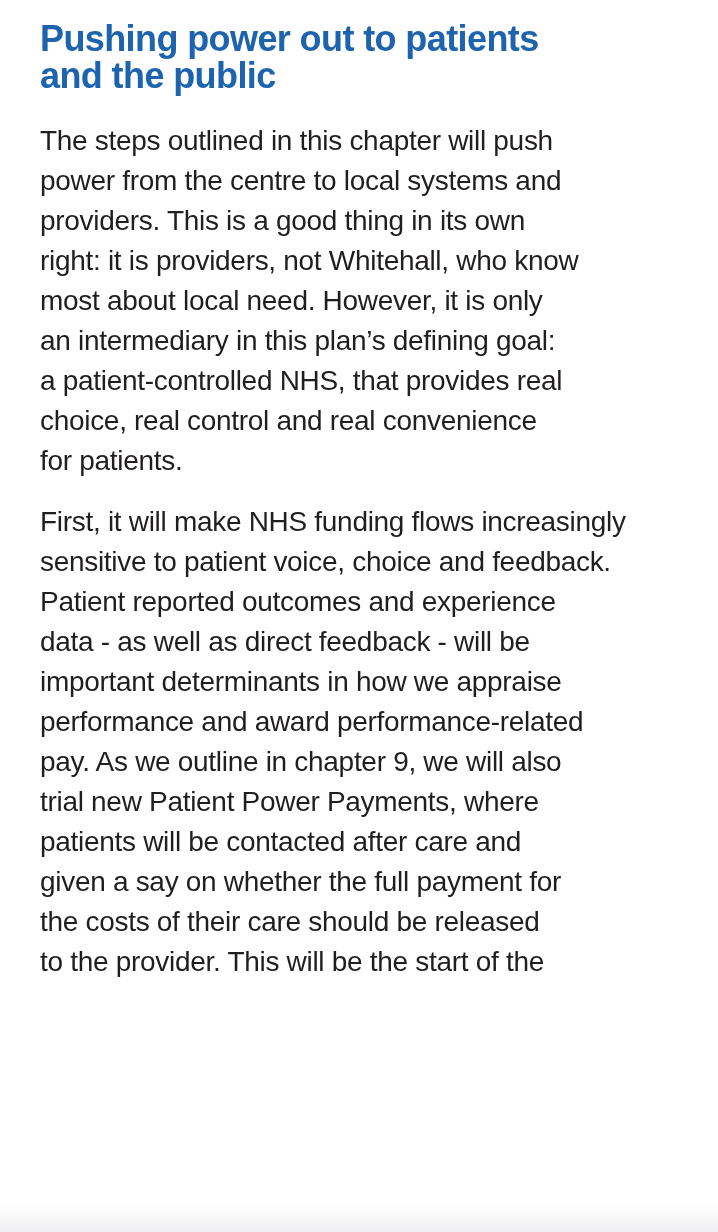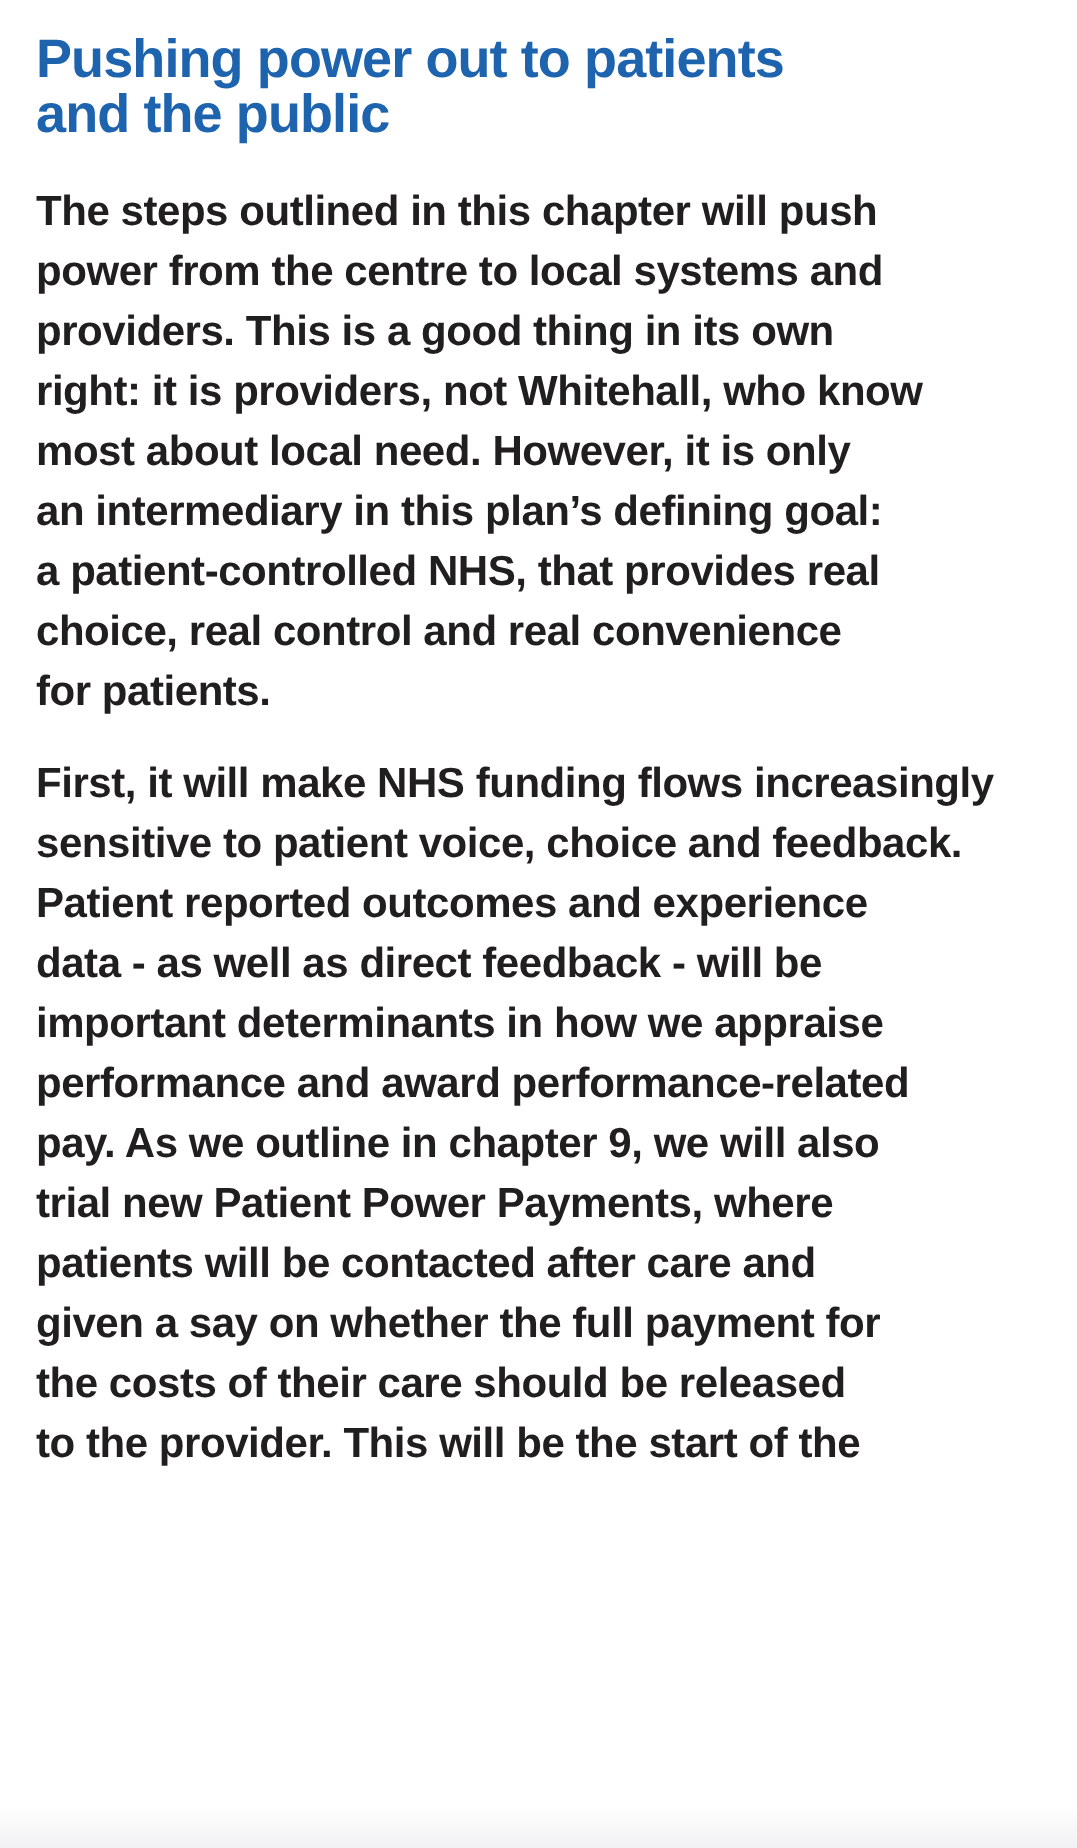--- a/index.html
+++ b/index.html
@@ -8,35 +8,35 @@
   }
   body {
     width: 718px;
     height: 1232px;
     background: #ffffff;
     font-family: "Liberation Sans", sans-serif;
     position: relative;
     overflow: hidden;
   }
   .page-content {
-    padding: 20px 20px 0 24px;
+    padding: 20px 20px 0 40px;
   }
   .page-title {
     margin: 0 0 27px 0;
     font-size: 36px;
     font-weight: 700;
     line-height: 37px;
     letter-spacing: -0.6px;
     color: #1d63ae;
     white-space: pre-line;
   }
   .body-paragraph {
     margin: 0 0 21px 0;
     font-size: 28px;
-    font-weight: 700;
+    font-weight: 400;
     line-height: 40px;
     letter-spacing: -0.3px;
     color: #211e1f;
     white-space: pre-line;
   }
   .page-bottom-edge {
     position: absolute;
     left: 0;
     right: 0;
     bottom: 0;

